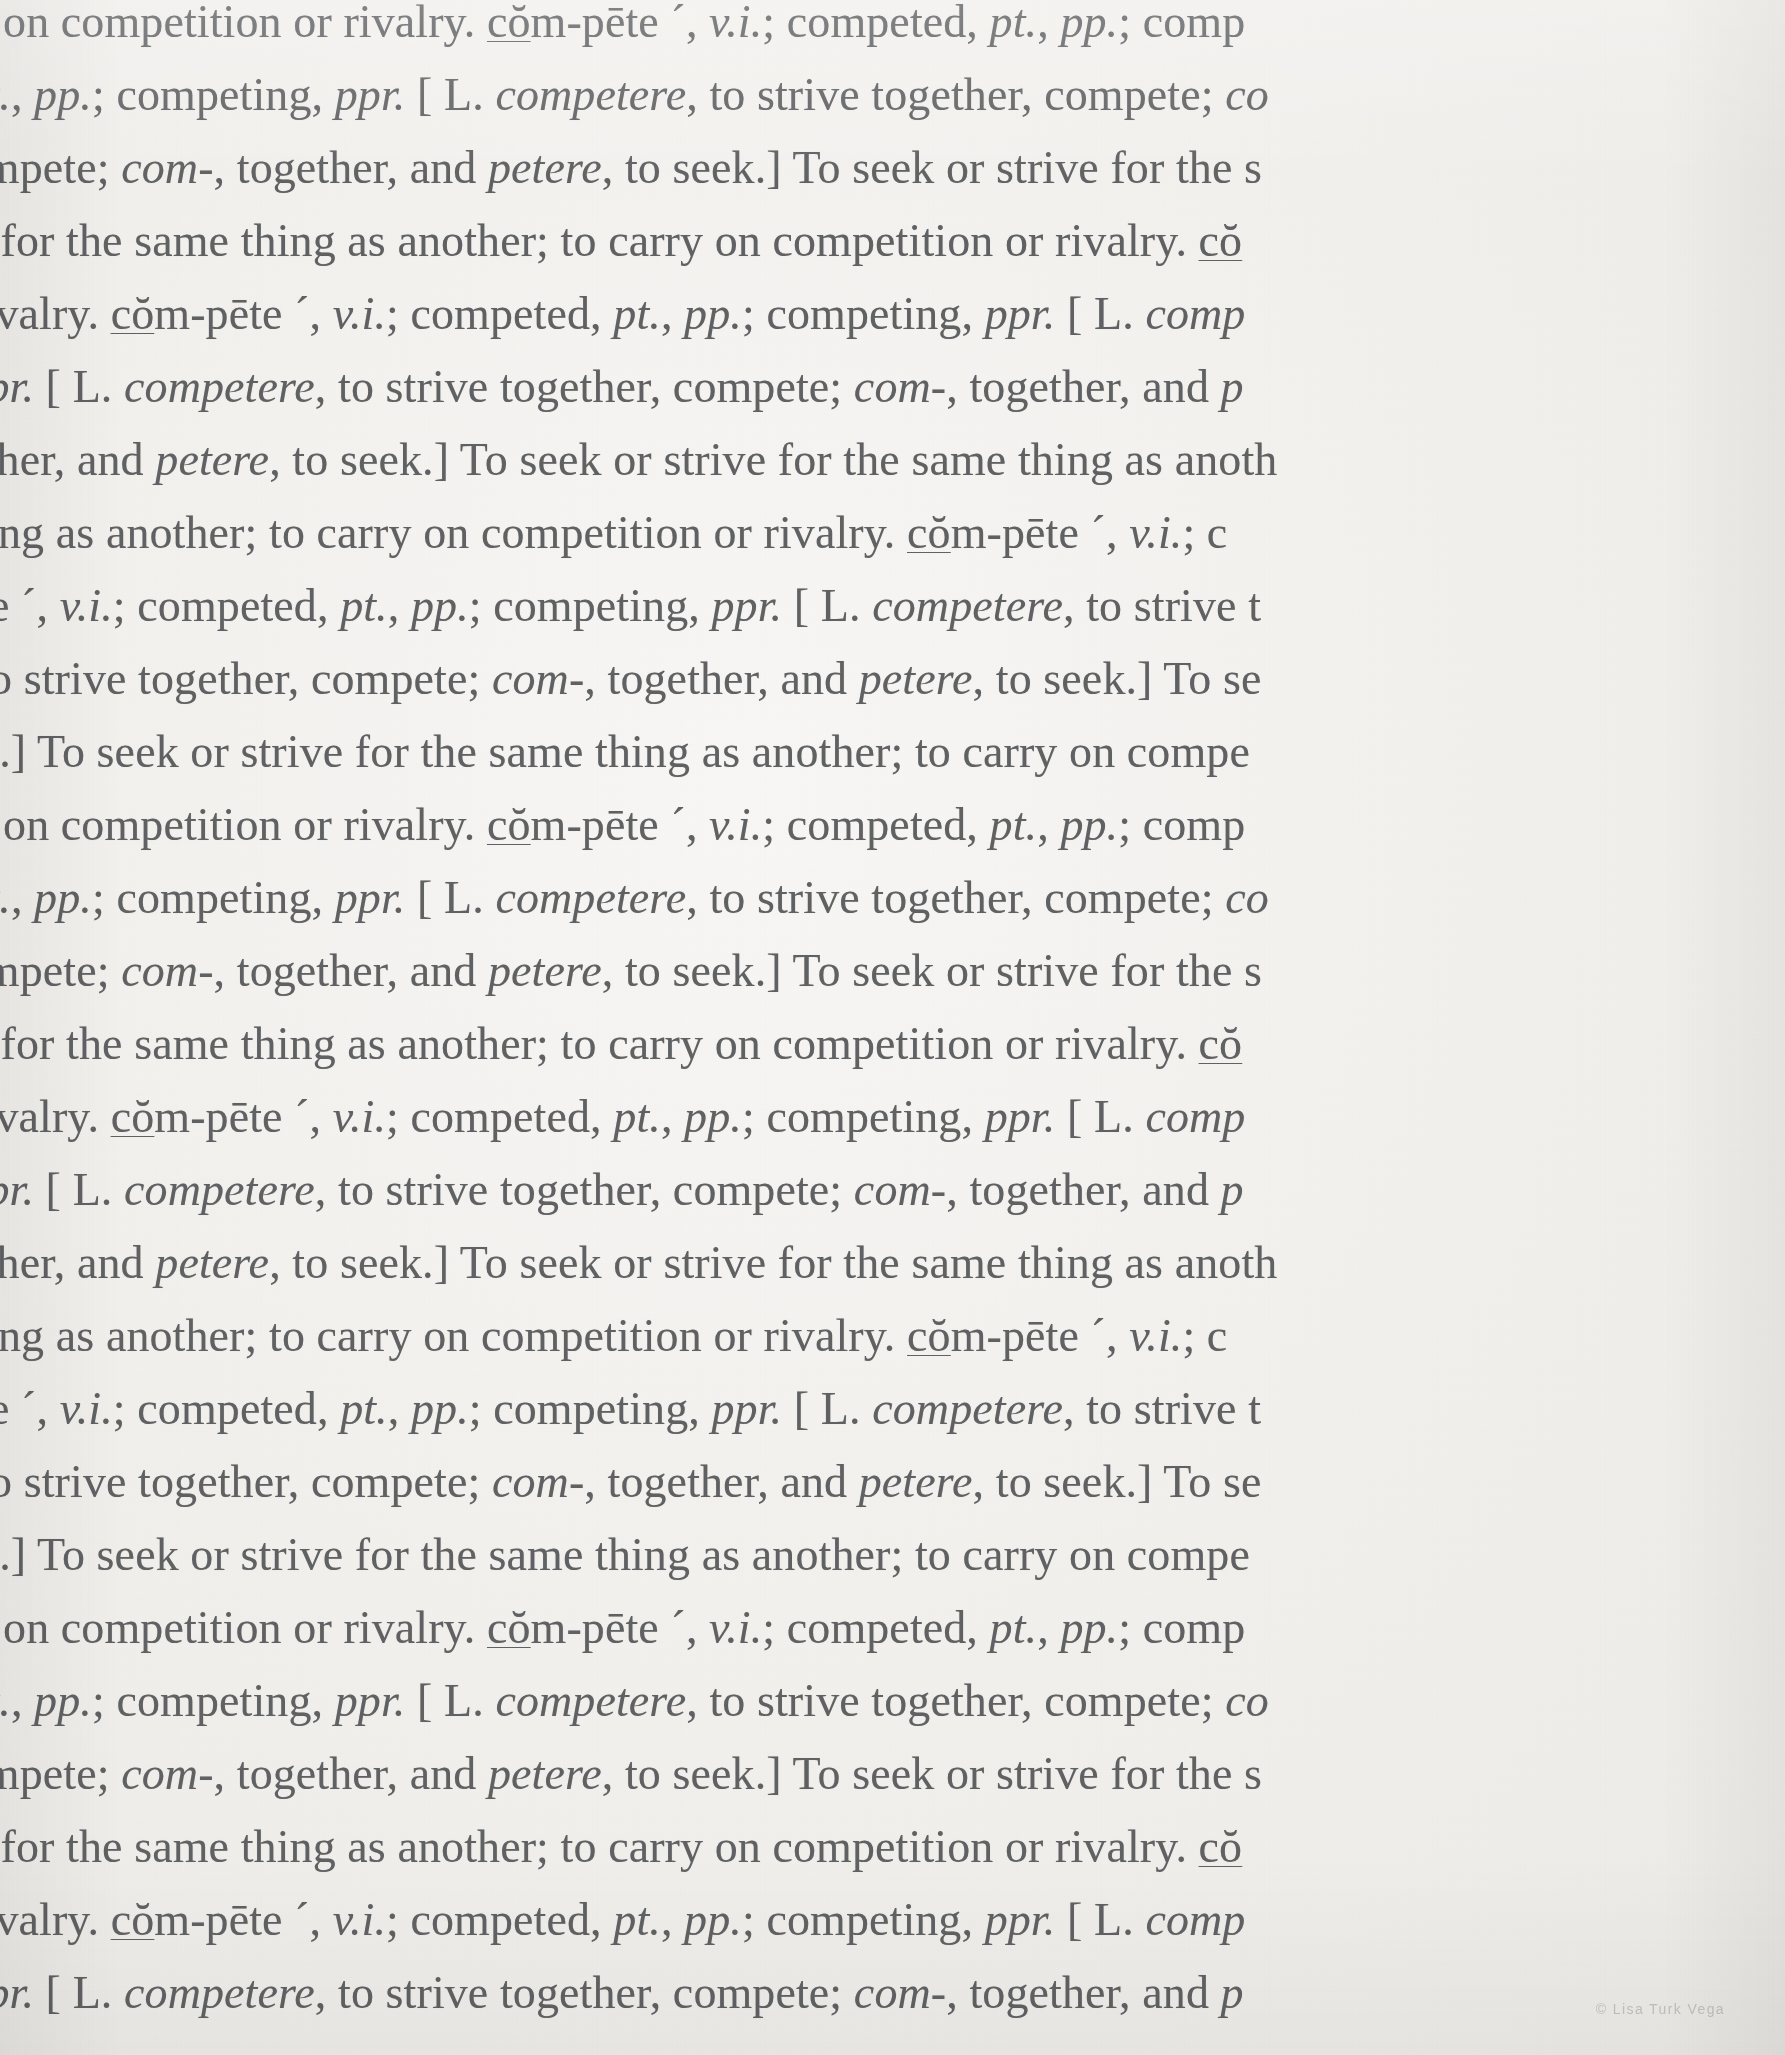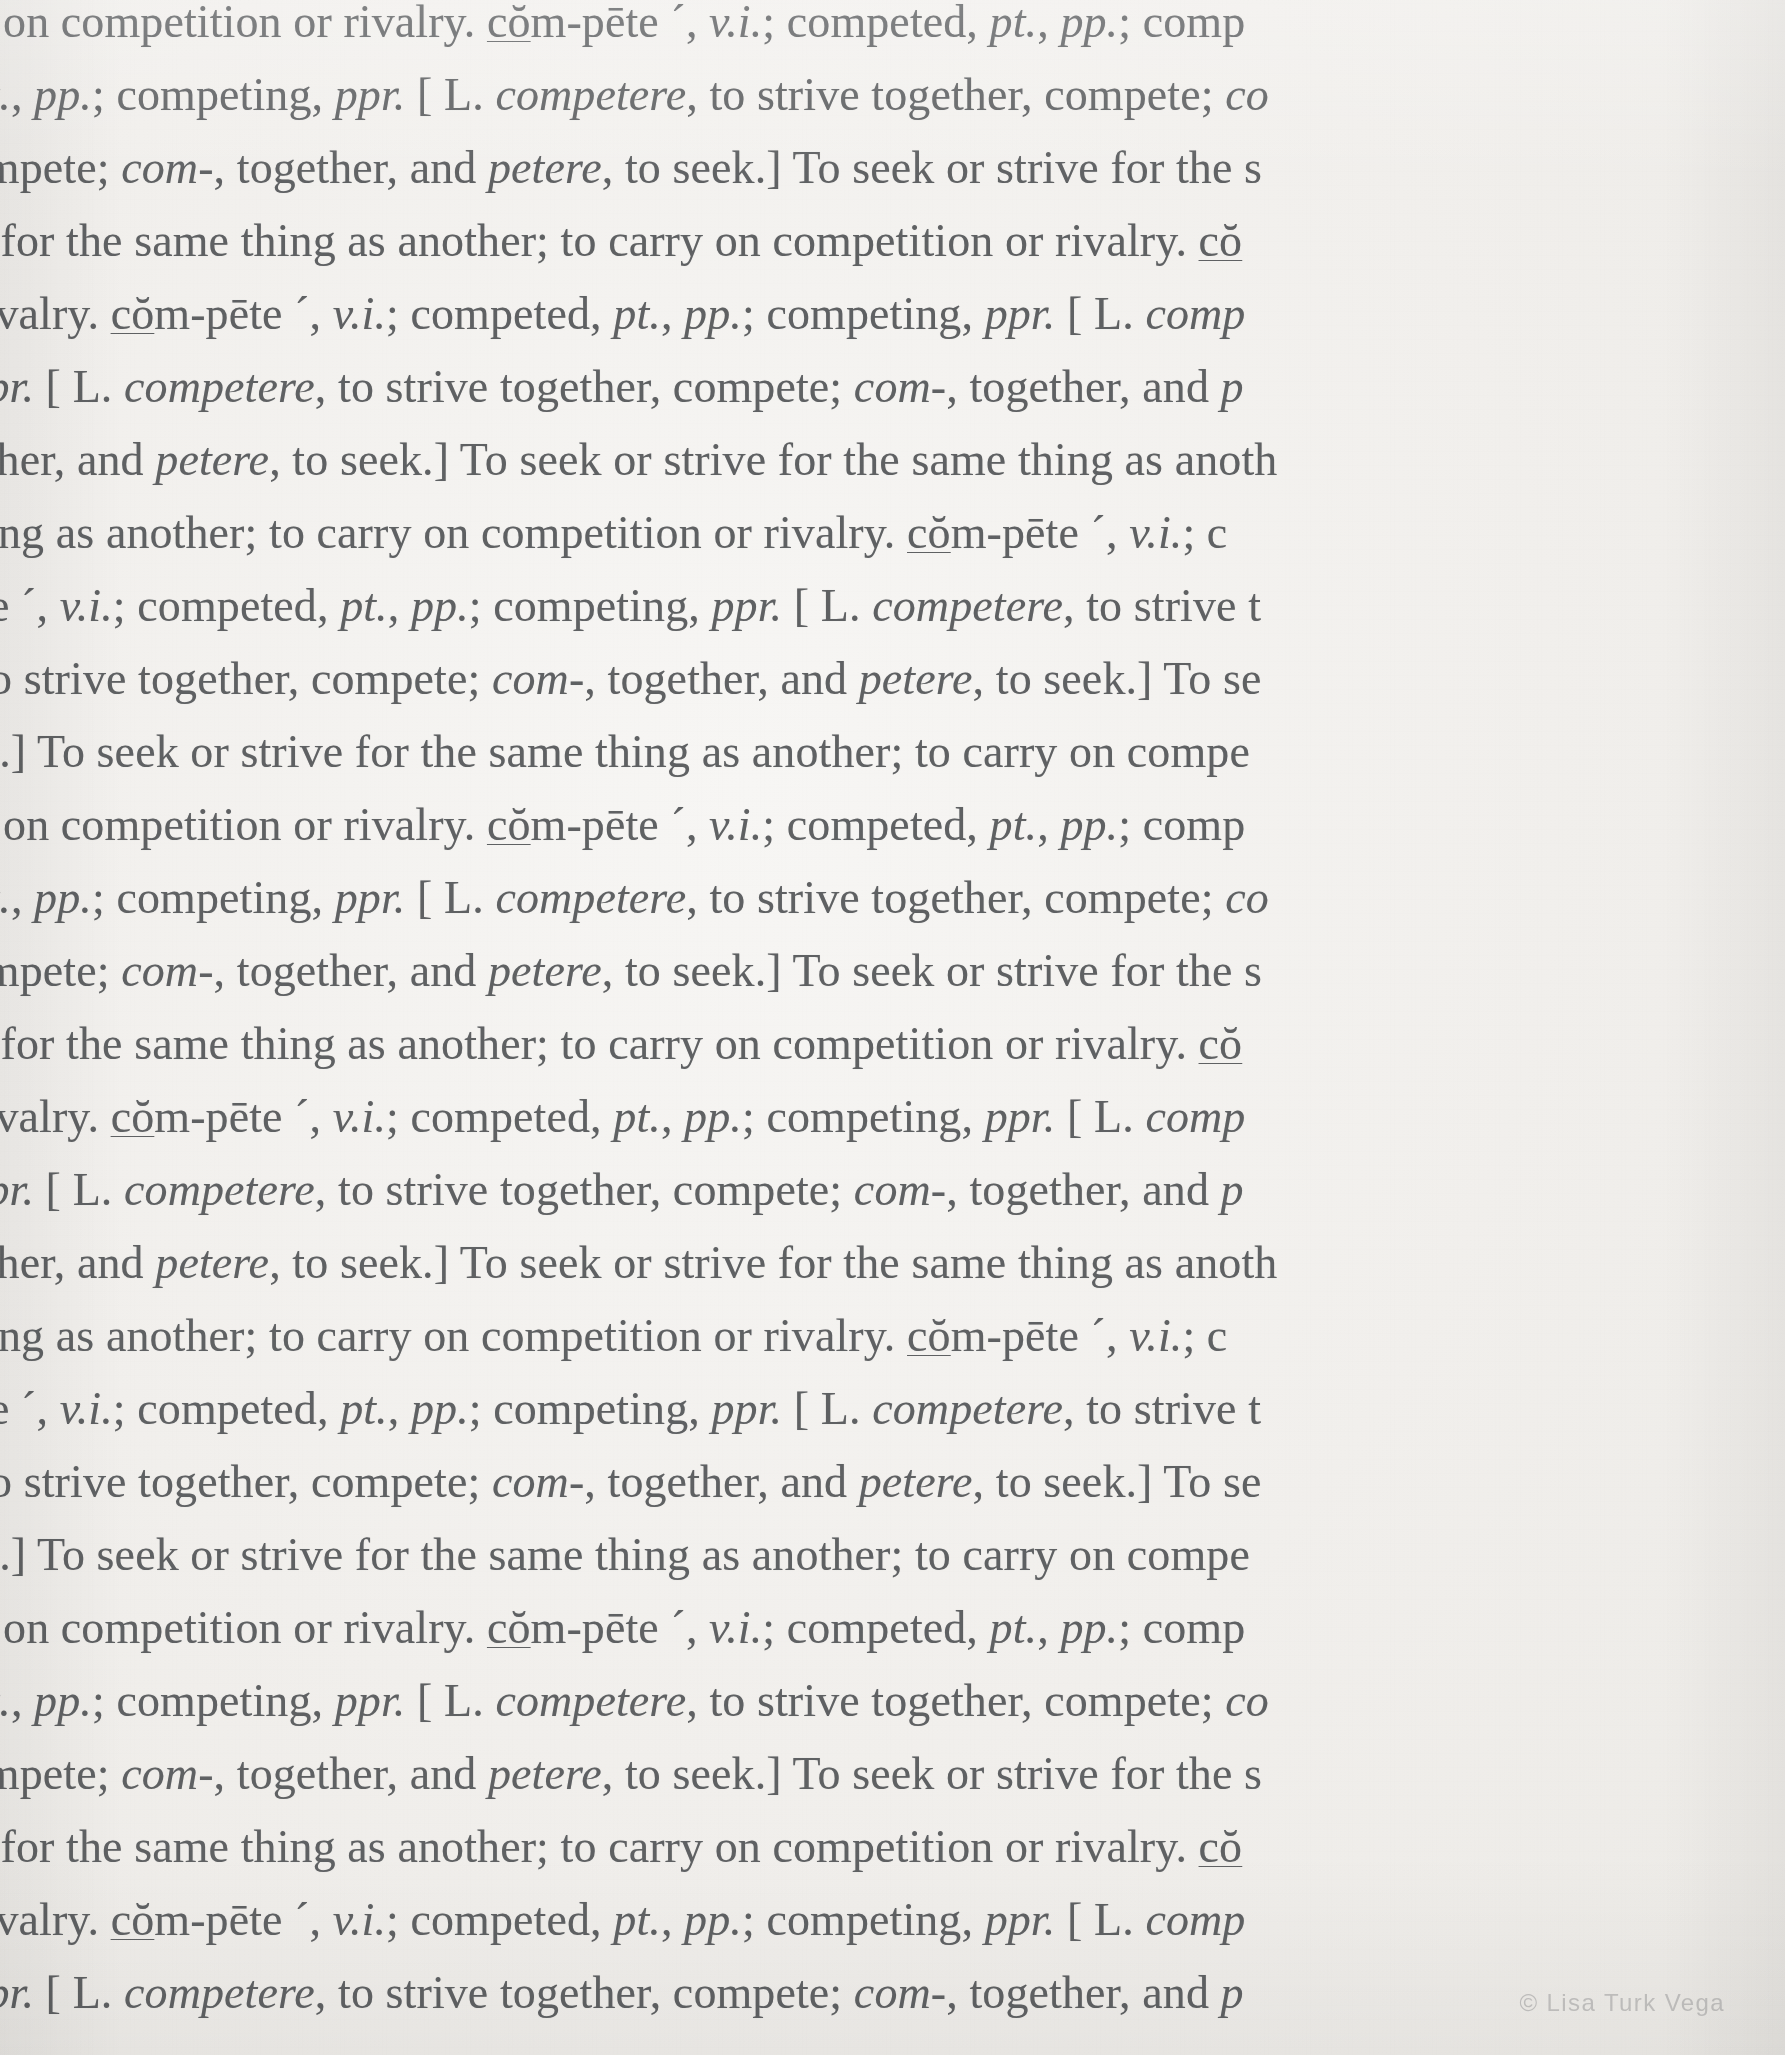--- a/index.html
+++ b/index.html
@@ -63,21 +63,21 @@
       linear-gradient(180deg, rgba(255,255,255,.22) 0%, rgba(255,255,255,0) 9%, rgba(255,255,255,0) 90%, rgba(0,0,0,.035) 100%),
       linear-gradient(90deg, rgba(0,0,0,.045) 0%, rgba(255,255,255,0) 7%, rgba(255,255,255,0) 93%, rgba(0,0,0,.045) 100%);
   }
 
   
   #watermark {
     position: absolute;
     right: 61px;
     bottom: 39px;
     font-family: "Liberation Sans", sans-serif;
-    font-size: 24px;
+    font-size: 14px;
     letter-spacing: 1.4px;
     color: rgba(120,122,124,.38);
     white-space: nowrap;
   }
 </style>
 </head>
 <body>
 
 <div id="paper" style="background-color: rgb(242, 241, 239);"></div>
 

